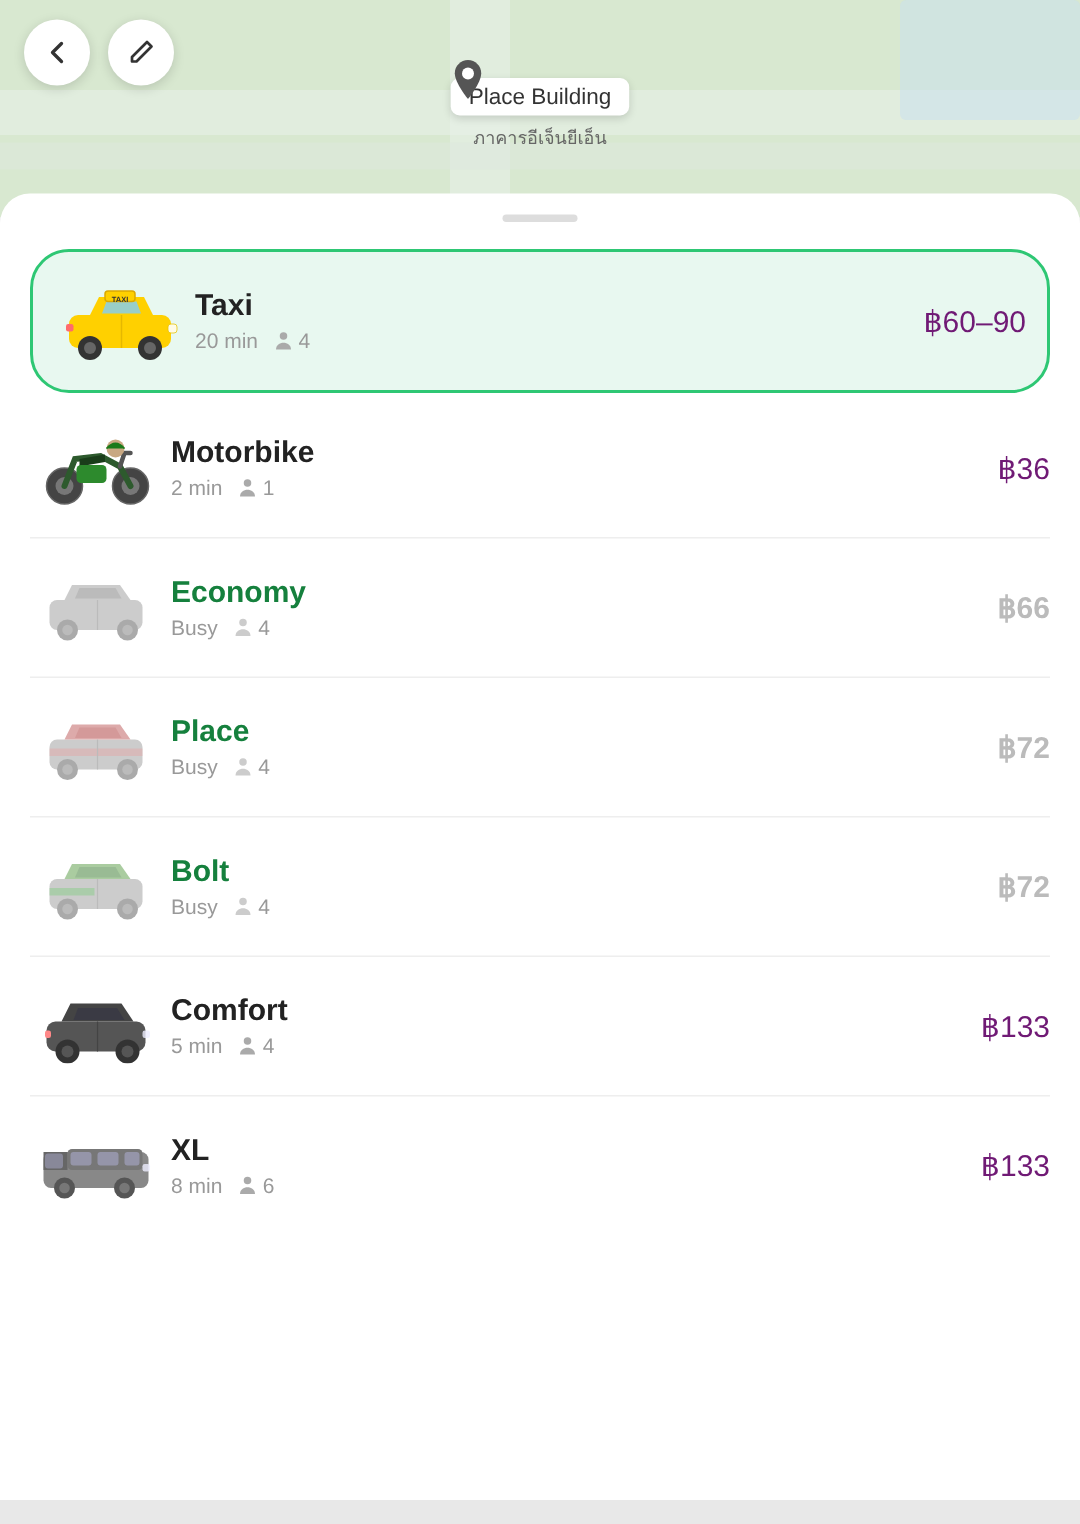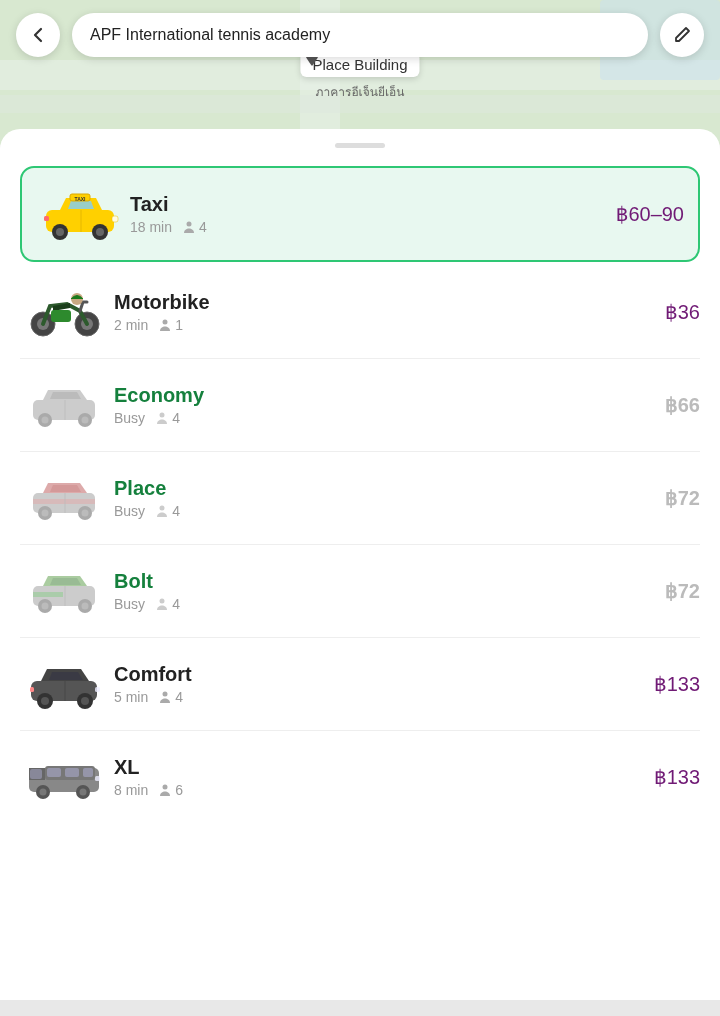--- a/index.html
+++ b/index.html
@@ -136,21 +136,21 @@
       border-bottom: 1px solid #eee;
       cursor: pointer;
       position: relative;
     }
     .ride-item:last-child {
       border-bottom: none;
     }
     .ride-item.selected {
       background: #e8f8f0;
       border: 2px solid #2ec774;
-      border-radius: 14px;
+      border-radius: 26px;
       padding: 16px 14px;
       margin-bottom: 4px;
     }
 
     .ride-icon {
       width: 90px;
       flex-shrink: 0;
       display: flex;
       align-items: center;
       justify-content: center;
@@ -228,23 +228,20 @@
       <circle cx="12" cy="9" r="4" fill="white"></circle>
     </svg>
   </div>
 
   <div class="header">
     <div class="header-back-btn">
       <svg width="20" height="20" viewBox="0 0 20 20">
         <path d="M13 4L7 10L13 16" stroke="#333" stroke-width="2.2" stroke-linecap="round" stroke-linejoin="round" fill="none"></path>
       </svg>
     </div>
-    <div class="header-title-box">
-      <span class="header-title-text">APF International tennis academy</span>
-    </div>
     <div class="header-edit-btn">
       <svg width="18" height="18" viewBox="0 0 18 18">
         <path d="M13 2L16 5L6 15H3V12L13 2Z" stroke="#333" stroke-width="1.8" stroke-linecap="round" stroke-linejoin="round" fill="none"></path>
       </svg>
     </div>
   </div>
 
   <div class="bottom-sheet">
     <div class="drag-handle"></div>
 
@@ -272,21 +269,21 @@
             <rect x="74" y="28" width="6" height="6" rx="2" fill="#fffbe6" stroke="#e6c200" stroke-width="0.5"></rect>
 
             <rect x="6" y="28" width="5" height="5" rx="1.5" fill="#ff6b6b"></rect>
 
             <line x1="43" y1="22" x2="43" y2="44" stroke="#e6b800" stroke-width="1"></line>
           </svg>
         </div>
         <div class="ride-info">
           <div class="ride-name">Taxi</div>
           <div class="ride-meta">
-            <span>18 min</span>
+            <span>20 min</span>
             <span class="person-icon">
               <svg class="person-svg" viewBox="0 0 14 14">
                 <circle cx="7" cy="4" r="2.5" fill="#aaa"></circle>
                 <path d="M2 13c0-3 2.5-4.5 5-4.5s5 1.5 5 4.5" fill="#aaa"></path>
               </svg>
               <span>4</span>
             </span>
           </div>
         </div>
         <div class="ride-price">฿60–90</div>

